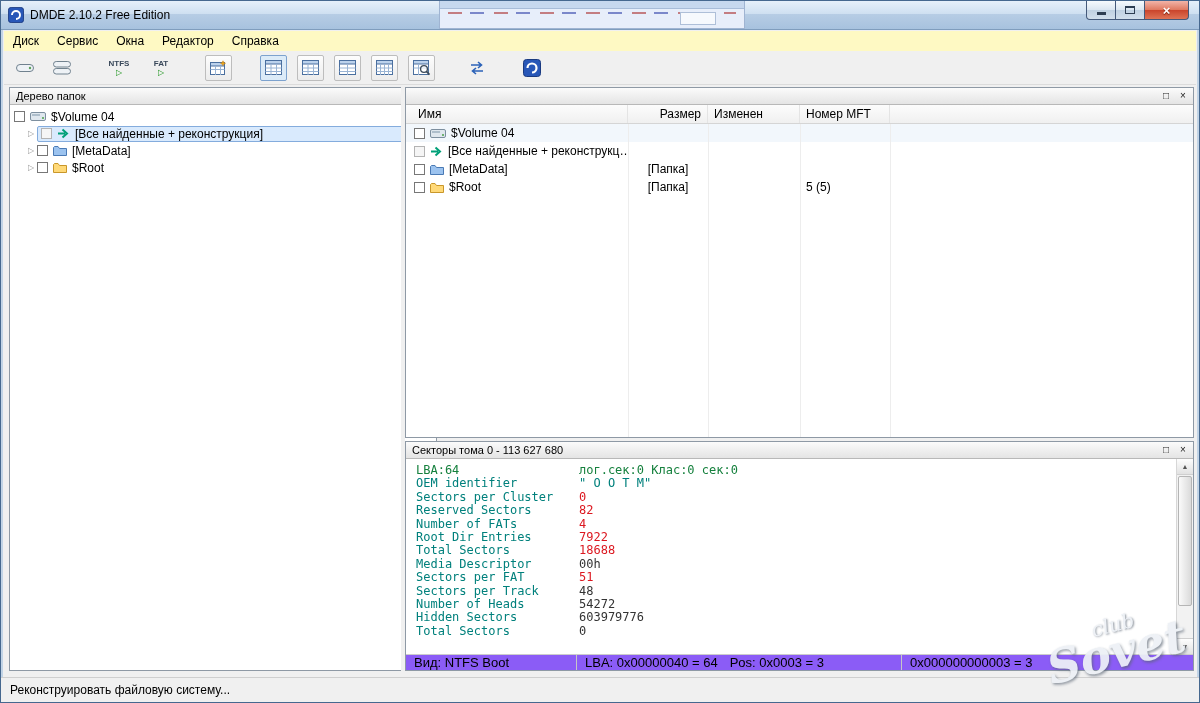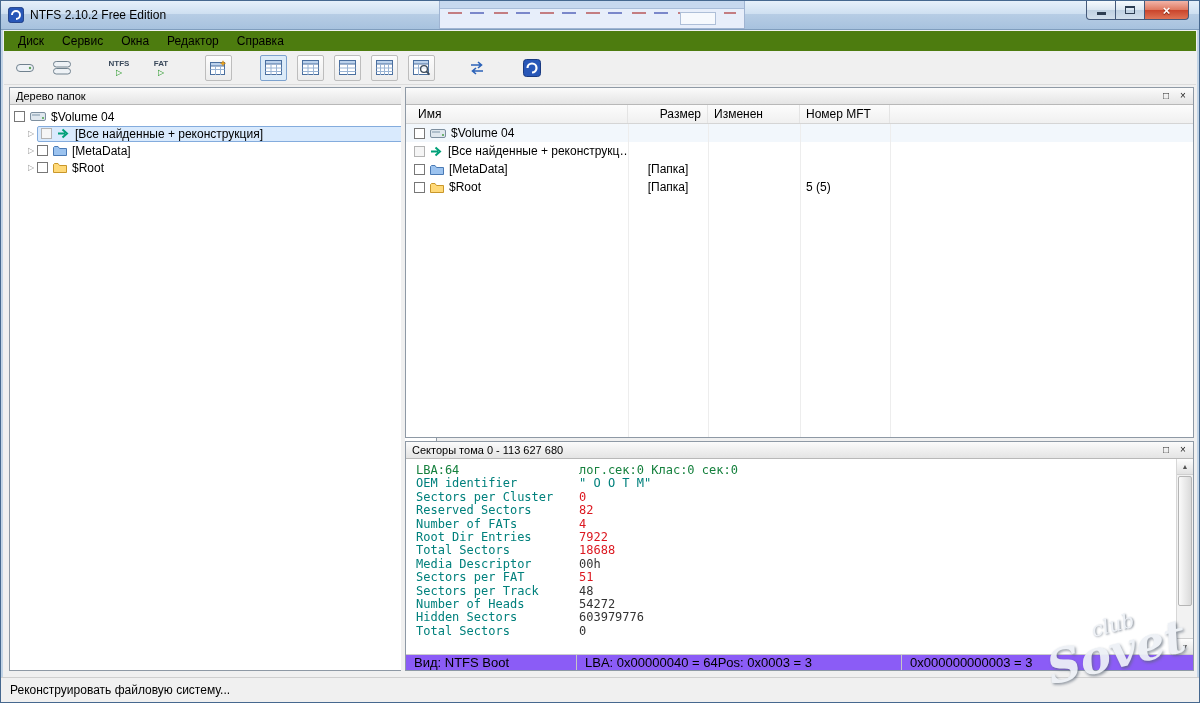--- a/index.html
+++ b/index.html
@@ -24,21 +24,21 @@
     background:linear-gradient(#f6fafd, #dbe6f1 48%, #c0d1e2 52%, #d2dfec);
     display:flex; align-items:center; justify-content:center; cursor:default; }
   .cap-btn.min { border-radius:0 0 0 4px; }
   .cap-btn.close { width:45px; border-radius:0 0 4px 0;
     background:linear-gradient(#f2b4a8, #e07a62 48%, #ca452c 52%, #df7355);
     color:#fff; font-weight:bold; font-size:13px; text-shadow:0 1px 1px #7d2410; }
   .glyph-min { width:9px; height:3px; background:#2e3e52; margin-top:7px; }
   .glyph-max { width:10px; height:8px; border:1px solid #2e3e52; border-top:2px solid #2e3e52; background:transparent; }
 
   
-  .menubar { position:absolute; left:3px; right:3px; top:30px; height:20px; background:#4d7c0f; display:flex; align-items:center; padding-left:5px; }
+  .menubar { position:absolute; left:3px; right:3px; top:30px; height:20px; background:#fef9c3; display:flex; align-items:center; }
   .menu-item { padding:2px 9px; cursor:default; }
   .toolbar { position:absolute; left:3px; right:3px; top:50px; height:34px; background:#f0f0f0; border-bottom:1px solid #dcdcdc; display:flex; align-items:center; padding-left:7px; gap:10px; }
   .tbtn { width:27px; height:26px; border:1px solid #bdbdbd; border-radius:2px;
     background:linear-gradient(#fdfdfd,#ececec); display:flex; align-items:center; justify-content:center; cursor:default; }
   .tbtn.flat { border-color:transparent; background:transparent; }
   .tbtn.pressed { border-color:#7da2ce; background:#dcebf8; }
   .tbtn.fsbtn { width:32px; flex-direction:column; border-color:transparent; background:transparent; gap:1px; }
   .fs-label { font-size:8px; font-weight:bold; color:#39485a; line-height:8px; }
   .fs-arrow { font-size:8px; color:#189218; line-height:7px; }
   .tgap { width:8px; }
@@ -98,21 +98,21 @@
     font-size:7px; color:#555; background:linear-gradient(#fdfdfd,#e2e2e2); cursor:default; }
   .sb-btn.up { top:0; border-bottom:1px solid #cfcfcf; }
   .sb-btn.down { bottom:0; border-top:1px solid #cfcfcf; }
   .sb-thumb { position:absolute; top:17px; left:1px; right:1px; height:130px;
     background:linear-gradient(90deg,#fafafa,#dadada); border:1px solid #b5b5b5; border-radius:2px; cursor:default; }
 
   .sec-status { position:absolute; left:0; right:0; bottom:0; height:16px; background:#8b5cf6; border-top:1px solid #cccccc;
     display:flex; align-items:center; font-size:13px; }
   .seg { border-right:1px solid #c6c6c6; height:100%; display:flex; align-items:center; padding:0 8px; white-space:nowrap; overflow:hidden; }
   .seg.s1 { width:171px; }
-  .seg.s2 { width:325px; }
+  .seg.s2 { width:325px; gap:12px; }
   .seg.s3 { flex:1; border-right:none; }
 
   
   .statusbar { position:absolute; left:0; right:0; bottom:0; height:25px; background:#f0f0f0; border-top:1px solid #cfcfcf;
     display:flex; align-items:center; padding:0 9px; }
 
   
   .watermark { position:absolute; right:14px; bottom:30px; transform:rotate(-14deg); pointer-events:none;
     color:#edf1f6; opacity:.93; text-align:left; }
   .wm-club { font-family:"DejaVu Serif", serif; font-style:italic; font-size:20px; margin-left:52px; line-height:14px;
@@ -130,21 +130,21 @@
       <div class="frag-head"></div>
       <div class="frag-line"></div>
       <div class="frag-box"></div>
     </div>
     <span class="app-icon">
       <svg width="16" height="16" viewBox="0 0 18 18">
           <rect x="0.5" y="0.5" width="17" height="17" rx="3" fill="#2857b8" stroke="#1a3a80"></rect>
           <path d="M4.5 9 A4.5 4.5 0 1 1 9 13.5" fill="none" stroke="#fff" stroke-width="2.2"></path>
         </svg>
     </span>
-    <span class="title-text">NTFS 2.10.2 Free Edition</span>
+    <span class="title-text">DMDE 2.10.2 Free Edition</span>
     <div class="caption-group">
       <div class="cap-btn min">
           <span class="glyph-min"></span>
         </div>
       <div class="cap-btn">
           <span class="glyph-max"></span>
         </div>
       <div class="cap-btn close">
           <span>×</span>
         </div>

